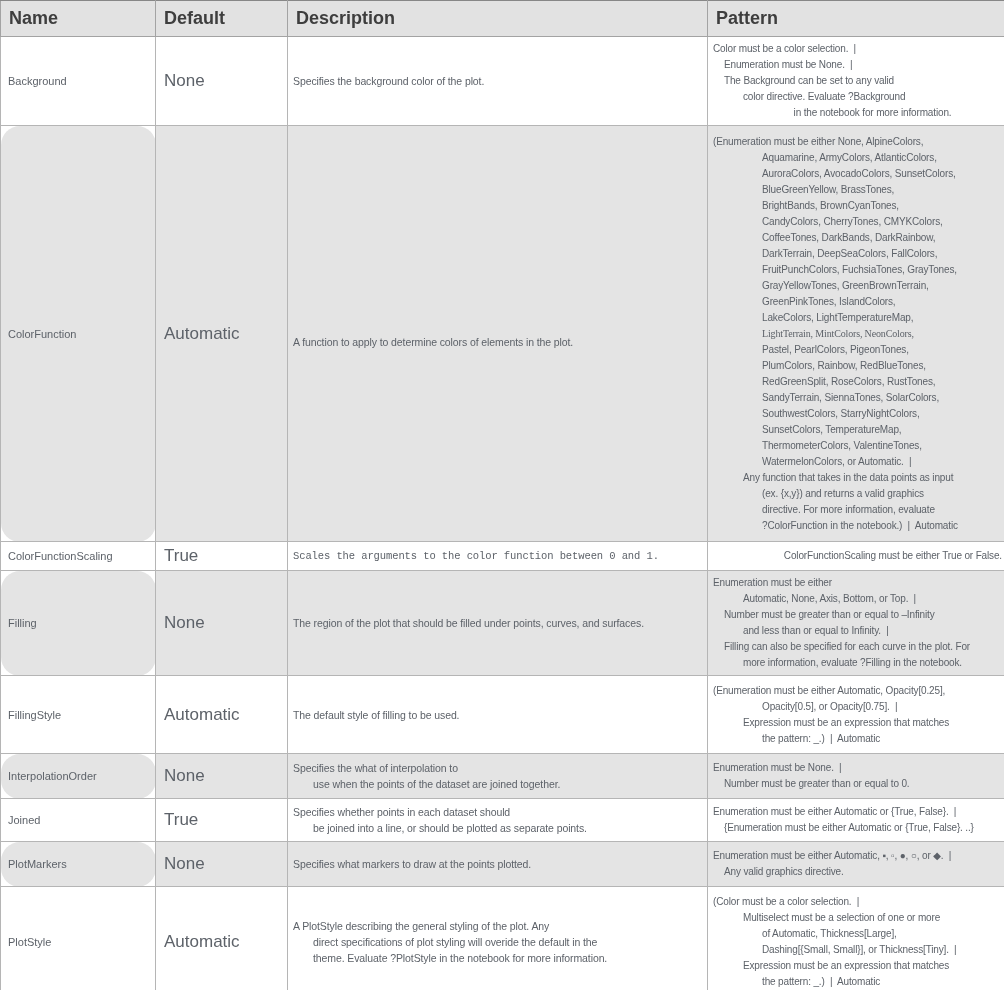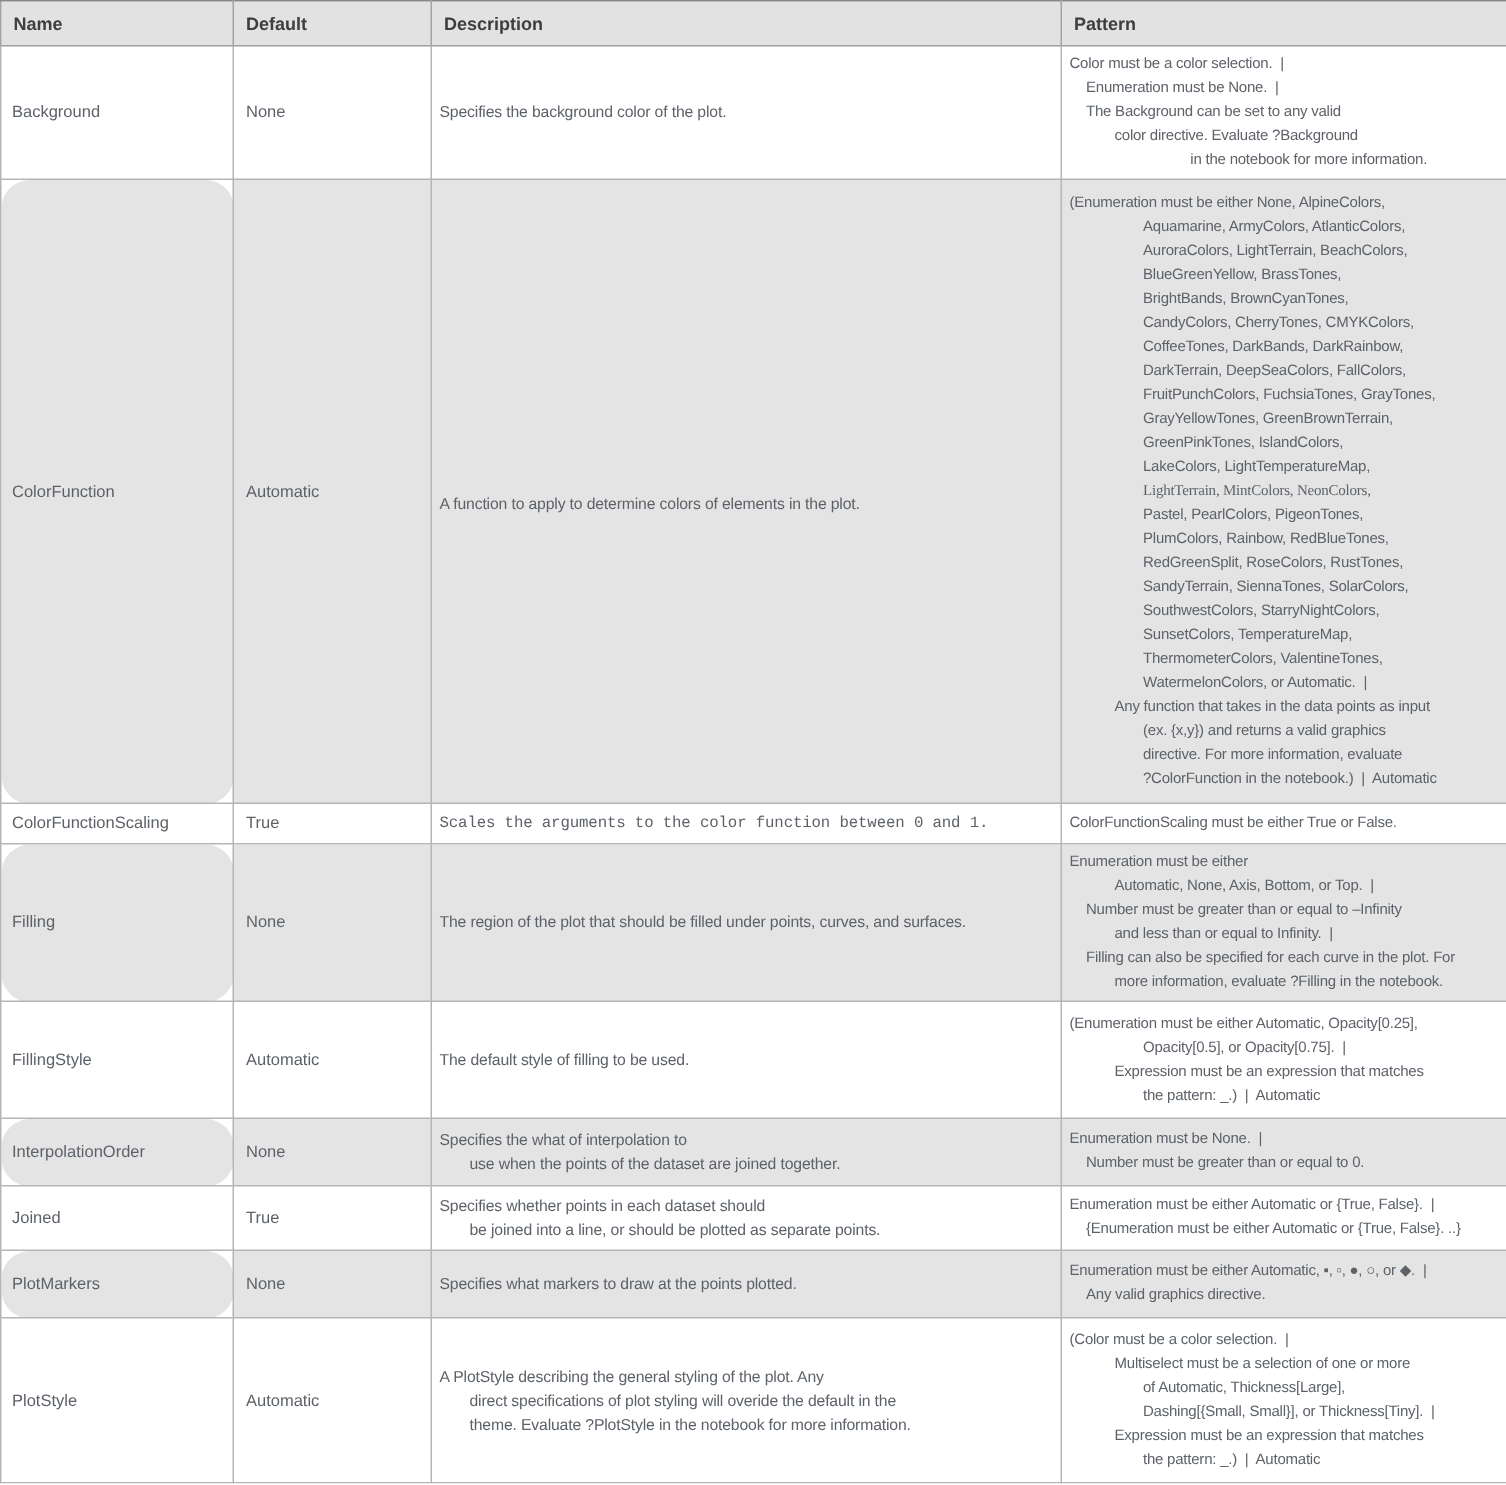--- a/index.html
+++ b/index.html
@@ -11,28 +11,28 @@
     --border-inner:#b5b5b5;
     --border-outer:#878787;
   }
   html,body{margin:0;padding:0;background:#fff;}
   body{font-family:"Liberation Sans",sans-serif;color:var(--text);}
   .page{width:1004px;}
   table{border-collapse:collapse;width:1004px;table-layout:fixed;
         border:1px solid var(--border-outer);}
   col.c1{width:155px;} col.c2{width:132px;} col.c3{width:420px;} col.c4{width:297px;}
   th{background:var(--header-bg);color:var(--header-text);
-     font-size:12px;font-weight:bold;text-align:left;
+     font-size:18px;font-weight:bold;text-align:left;
      padding:7px 8px;height:30px;box-sizing:border-box;
      border:1px solid #a3a3a3;border-top:1px solid var(--border-outer);}
   td{border:1px solid var(--border-inner);vertical-align:middle;
      background:var(--row-bg);padding:4px 4px;overflow:hidden;}
   tr.shaded td{background:var(--shaded-row-bg);}
   .c-name{padding-left:7px;font-size:11px;border-radius:19px;}
-  .c-default{padding-left:8px;font-size:11px;}
+  .c-default{padding-left:8px;font-size:17px;}
   .c-desc{padding-left:5px;}
   .c-pattern{padding-left:5px;padding-right:2px;}
   .c-desc .line{font-size:10.5px;line-height:16px;letter-spacing:-0.1px;white-space:pre;}
   .c-pattern .line{font-size:10px;line-height:16px;letter-spacing:-0.15px;white-space:pre;}
 </style>
 </head>
 <body>
 
 <div class="page">
   <table>
@@ -67,21 +67,21 @@
         </tr>
         <tr class="shaded" style="height: 416px;">
           <td class="c-name"><span>ColorFunction</span></td>
           <td class="c-default"><span>Automatic</span></td>
           <td class="c-desc">
             <div class="line" style="padding-left: 0px; margin-top: 16px;">A function to apply to determine colors of elements in the plot.</div>
           </td>
           <td class="c-pattern">
             <div class="line" style="padding-left: 0px;">(Enumeration must be either None, AlpineColors,</div>
             <div class="line" style="padding-left: 49px;">Aquamarine, ArmyColors, AtlanticColors,</div>
-            <div class="line" style="padding-left: 49px;">AuroraColors, LightTerrain, BeachColors,</div>
+            <div class="line" style="padding-left: 49px;">AuroraColors, AvocadoColors, SunsetColors,</div>
             <div class="line" style="padding-left: 49px;">BlueGreenYellow, BrassTones,</div>
             <div class="line" style="padding-left: 49px;">BrightBands, BrownCyanTones,</div>
             <div class="line" style="padding-left: 49px;">CandyColors, CherryTones, CMYKColors,</div>
             <div class="line" style="padding-left: 49px;">CoffeeTones, DarkBands, DarkRainbow,</div>
             <div class="line" style="padding-left: 49px;">DarkTerrain, DeepSeaColors, FallColors,</div>
             <div class="line" style="padding-left: 49px;">FruitPunchColors, FuchsiaTones, GrayTones,</div>
             <div class="line" style="padding-left: 49px;">GrayYellowTones, GreenBrownTerrain,</div>
             <div class="line" style="padding-left: 49px;">GreenPinkTones, IslandColors,</div>
             <div class="line" style="padding-left: 49px;">LakeColors, LightTemperatureMap,</div>
             <div class="line" style="padding-left: 49px; font-family: Liberation Serif, serif;">LightTerrain, MintColors, NeonColors,</div>
@@ -99,21 +99,21 @@
             <div class="line" style="padding-left: 49px;">?ColorFunction in the notebook.)  |  Automatic</div>
           </td>
         </tr>
         <tr style="height: 27px; margin-left: 21px;">
           <td class="c-name"><span>ColorFunctionScaling</span></td>
           <td class="c-default"><span>True</span></td>
           <td class="c-desc">
             <div class="line" style="padding-left: 0px; font-family: Liberation Mono, monospace;">Scales the arguments to the color function between 0 and 1.</div>
           </td>
           <td class="c-pattern">
-            <div class="line" style="padding-left: 0px;">ColorFunctionScaling must be either True or False.</div>
+            <div class="line" style="padding-left: 0px; text-align: right;">ColorFunctionScaling must be either True or False.</div>
           </td>
         </tr>
         <tr class="shaded" style="height: 105px;">
           <td class="c-name"><span>Filling</span></td>
           <td class="c-default"><span>None</span></td>
           <td class="c-desc">
             <div class="line" style="padding-left: 0px;">The region of the plot that should be filled under points, curves, and surfaces.</div>
           </td>
           <td class="c-pattern">
             <div class="line" style="padding-left: 0px;">Enumeration must be either</div>

